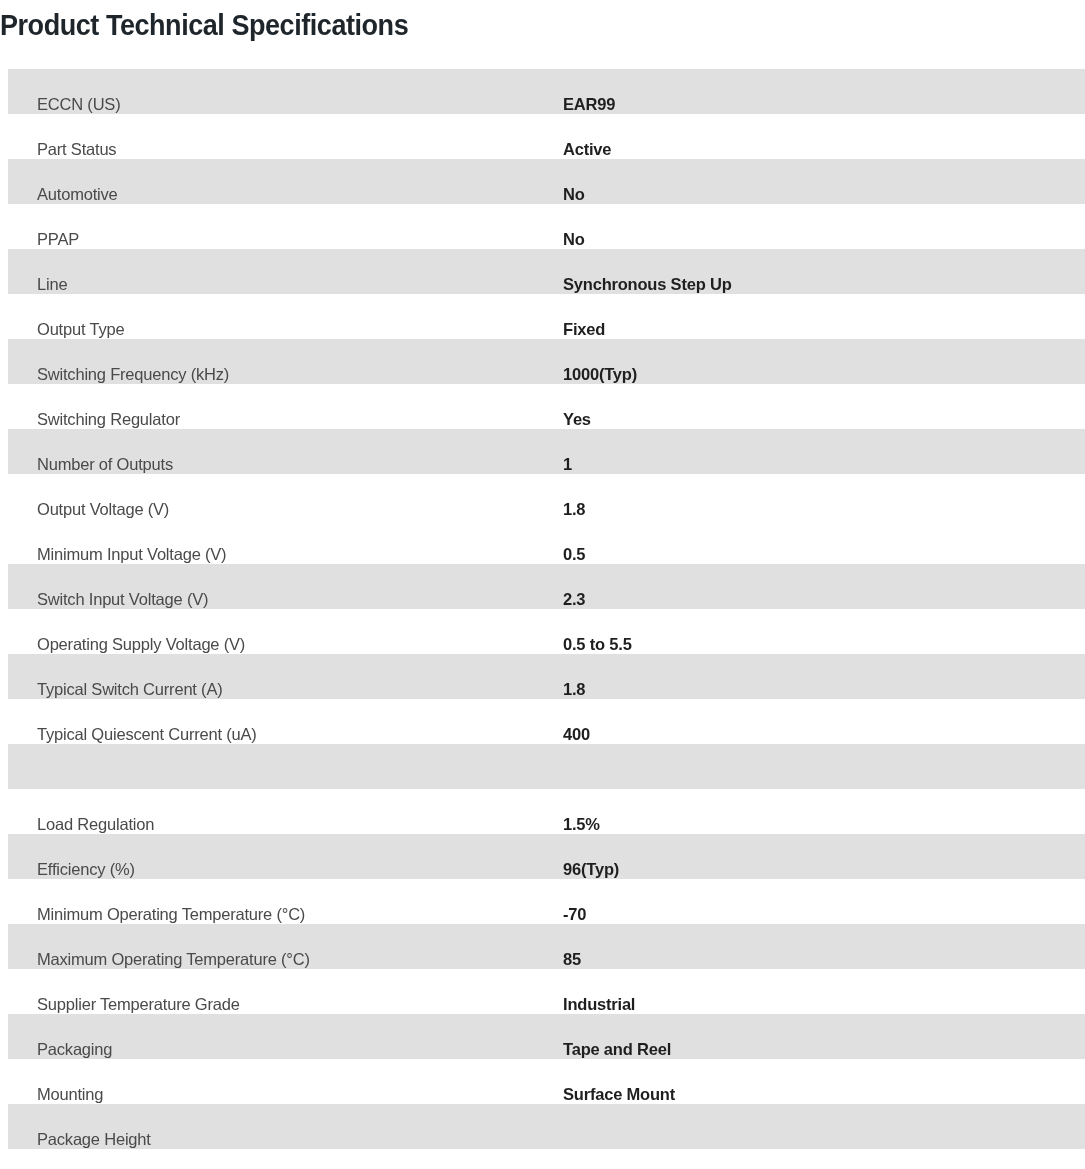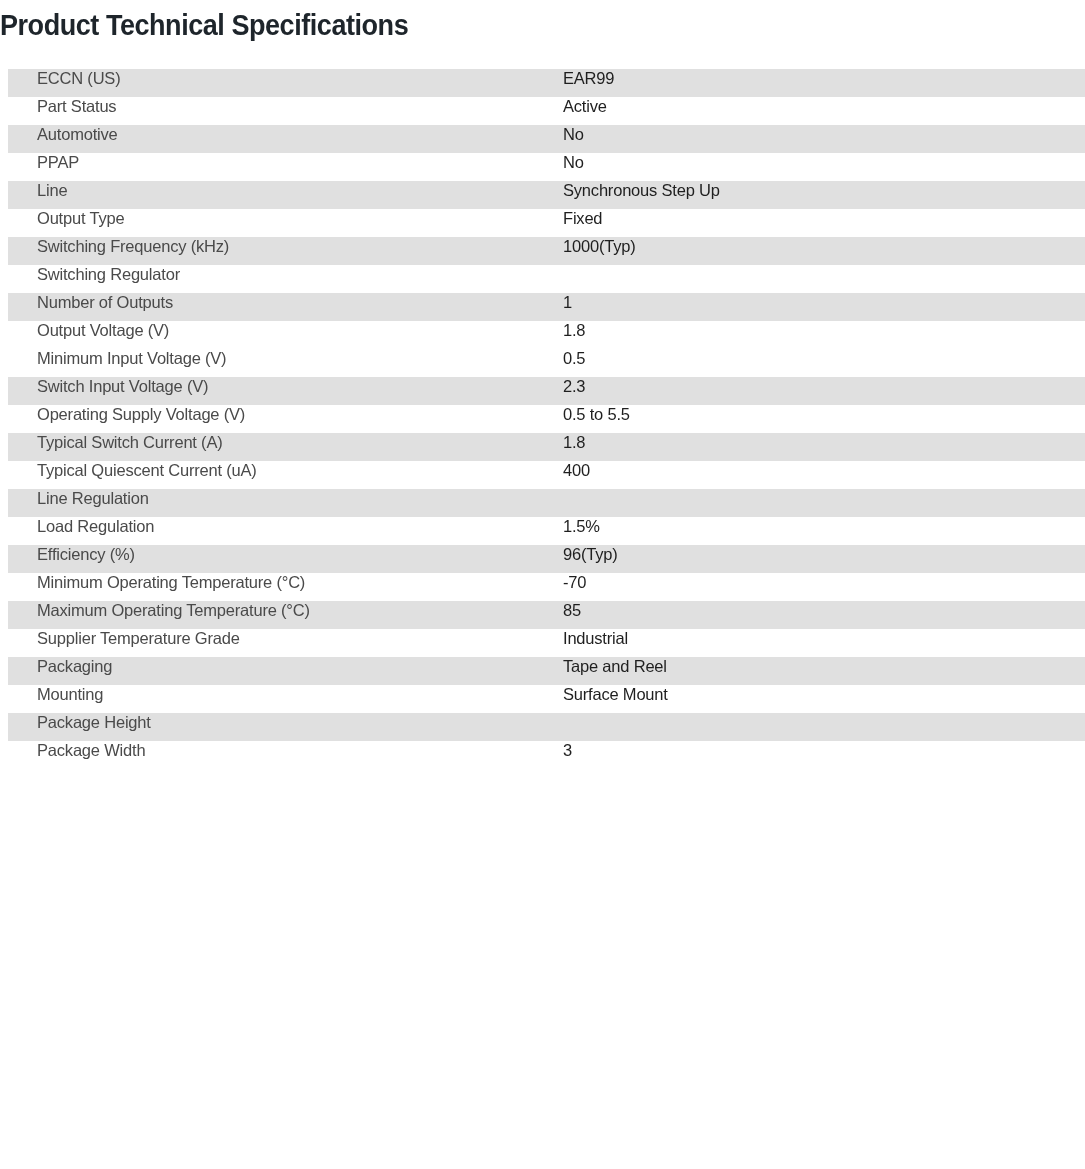--- a/index.html
+++ b/index.html
@@ -26,40 +26,40 @@
     color: var(--title);
     transform: scaleX(0.9);
     transform-origin: left center;
     white-space: nowrap;
   }
   .spec-table {
     margin: 24px 0 0 8px;
   }
   .spec-row {
     display: flex;
-    align-items: flex-start;
-    height: 28px;
+    align-items: flex-end;
+    height: 45px;
     background: var(--plain);
   }
   .spec-row.stripe {
     background: var(--stripe);
   }
   .spec-label {
     width: 555px;
     padding-left: 29px;
     flex: 0 0 555px;
     font-size: 16.5px;
     font-weight: 400;
     color: var(--label);
     letter-spacing: -0.2px;
   }
   .spec-value {
     flex: 1 1 auto;
     font-size: 16.5px;
-    font-weight: 400;
+    font-weight: 700;
     color: var(--value);
     letter-spacing: -0.2px;
   }
 </style>
 </head>
 <body>
 
 <h1 class="page-title">Product Technical Specifications</h1>
 
 <div class="spec-table" id="spec-table">
@@ -86,20 +86,21 @@
     <div class="spec-row">
       <div class="spec-label">Output Type</div>
       <div class="spec-value">Fixed</div>
     </div>
     <div class="spec-row stripe">
       <div class="spec-label">Switching Frequency (kHz)</div>
       <div class="spec-value">1000(Typ)</div>
     </div>
     <div class="spec-row">
       <div class="spec-label">Switching Regulator</div>
+      <div class="spec-value">Yes</div>
     </div>
     <div class="spec-row stripe">
       <div class="spec-label">Number of Outputs</div>
       <div class="spec-value">1</div>
     </div>
     <div class="spec-row">
       <div class="spec-label">Output Voltage (V)</div>
       <div class="spec-value">1.8</div>
     </div>
     <div class="spec-row">
@@ -116,21 +117,20 @@
     </div>
     <div class="spec-row stripe">
       <div class="spec-label">Typical Switch Current (A)</div>
       <div class="spec-value">1.8</div>
     </div>
     <div class="spec-row">
       <div class="spec-label">Typical Quiescent Current (uA)</div>
       <div class="spec-value">400</div>
     </div>
     <div class="spec-row stripe">
-      <div class="spec-label">Line Regulation</div>
     </div>
     <div class="spec-row">
       <div class="spec-label">Load Regulation</div>
       <div class="spec-value">1.5%</div>
     </div>
     <div class="spec-row stripe">
       <div class="spec-label">Efficiency (%)</div>
       <div class="spec-value">96(Typ)</div>
     </div>
     <div class="spec-row">

